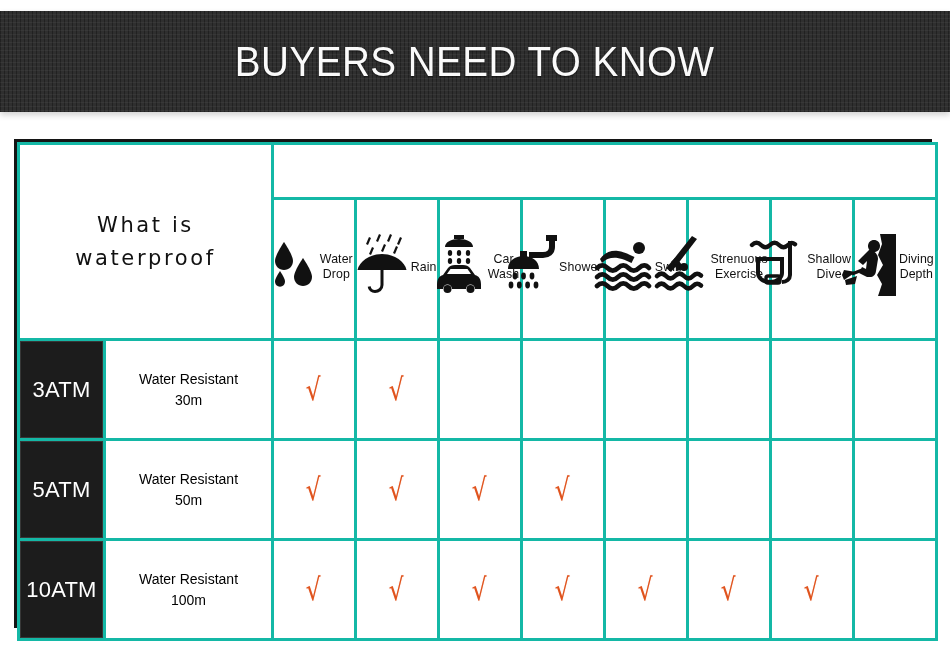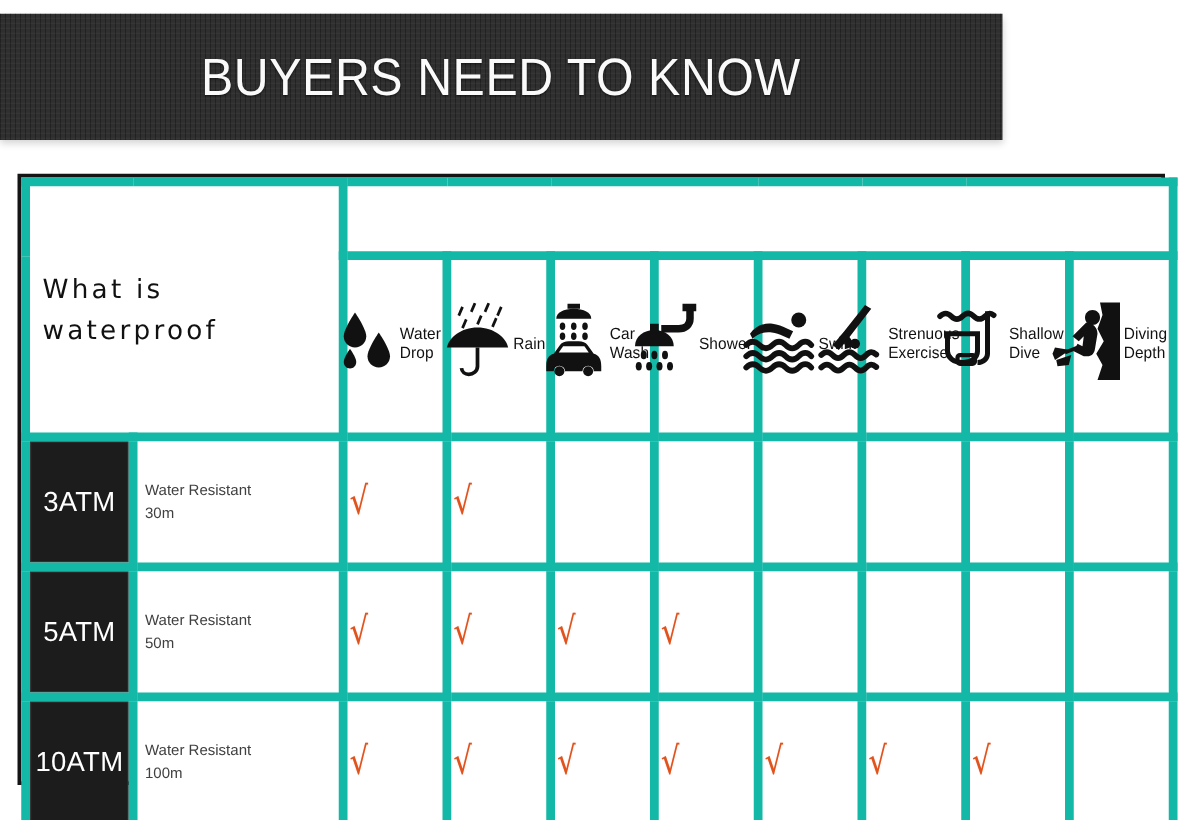--- a/index.html
+++ b/index.html
@@ -14,21 +14,21 @@
     -webkit-font-smoothing: antialiased;
     overflow: hidden;
     position: relative;
   }
 
   
   .banner {
     position: absolute;
     left: 0;
     top: 11px;
-    width: 802px;
+    width: 950px;
     height: 101px;
     background-color: #2f2f2f;
     background-image:
       linear-gradient(0deg, rgba(255,255,255,0.045) 1px, transparent 1px),
       linear-gradient(90deg, rgba(0,0,0,0.30) 1px, transparent 1px);
     background-size: 4px 4px, 4px 4px;
     display: flex;
     align-items: center;
     justify-content: center;
     box-shadow: 0 3px 6px rgba(0,0,0,0.18);
@@ -55,23 +55,23 @@
     box-sizing: border-box;
     background: #ffffff;
   }
   table.chart {
     width: 100%;
     height: 100%;
     border-collapse: collapse;
     table-layout: fixed;
   }
   table.chart td {
-    border: 7px solid #14b8a6;
+    border: 3px solid #14b8a6;
     padding: 0;
-    text-align: left;
+    text-align: center;
     vertical-align: middle;
     background: #ffffff;
   }
 
   
   .col-atm   { width: 86px; }
   .col-desc  { width: 168px; }
   .col-cond  { width: 83px; }
 
   
@@ -150,23 +150,23 @@
     height: 100%;
     display: flex;
     align-items: center;
     justify-content: center;
     font-size: 22px;
     font-family: "Liberation Sans", sans-serif;
     letter-spacing: 0.2px;
     box-shadow: inset 0 0 0 1px rgba(255,255,255,0.12);
   }
   .desc-text {
-    font-size: 12px;
+    font-size: 14px;
     line-height: 1.45;
-    color: #404040;
+    color: #000000;
     white-space: pre-line;
     padding: 0 6px;
   }
   td.cell-off { background: #cccccc; }
   td.cell-on  { background: #ffffff; }
   .tick {
     color: #e0531d;
     font-size: 30px;
     font-family: "DejaVu Sans", sans-serif;
     line-height: 1;

